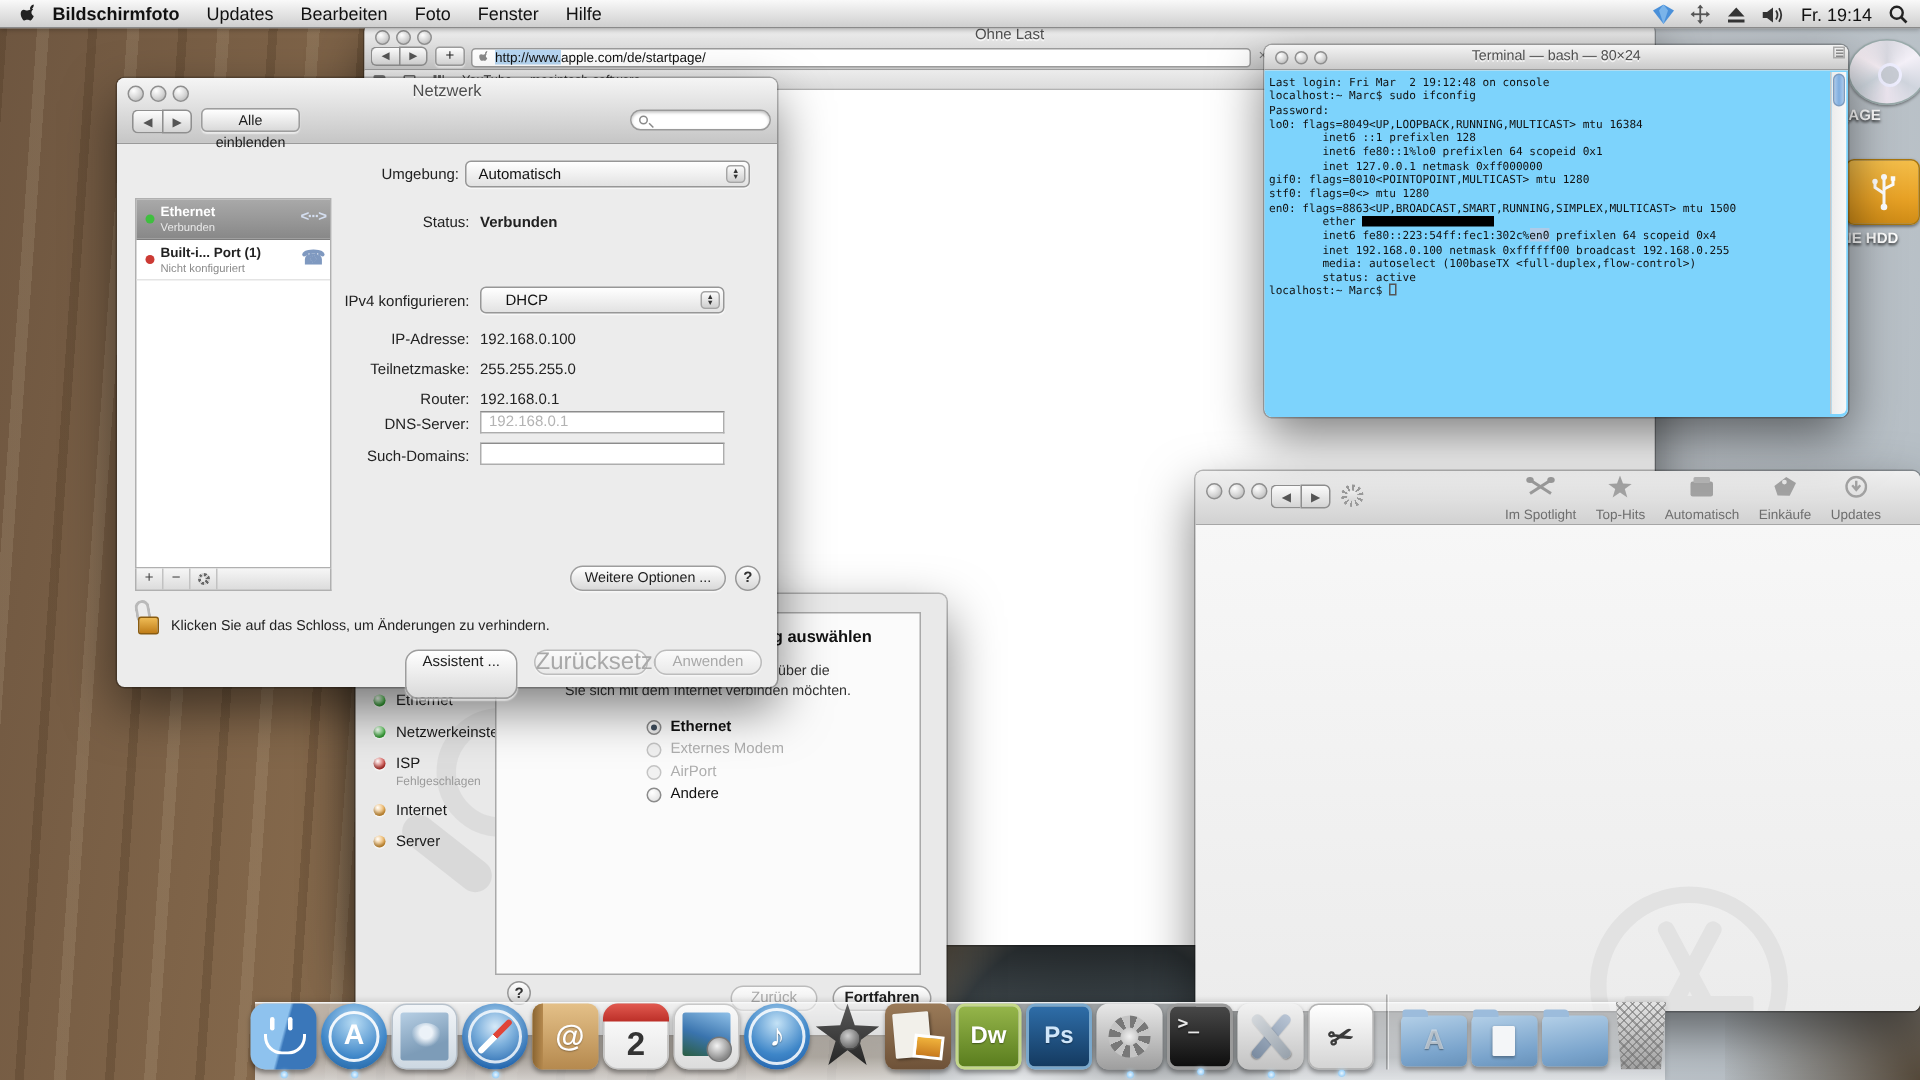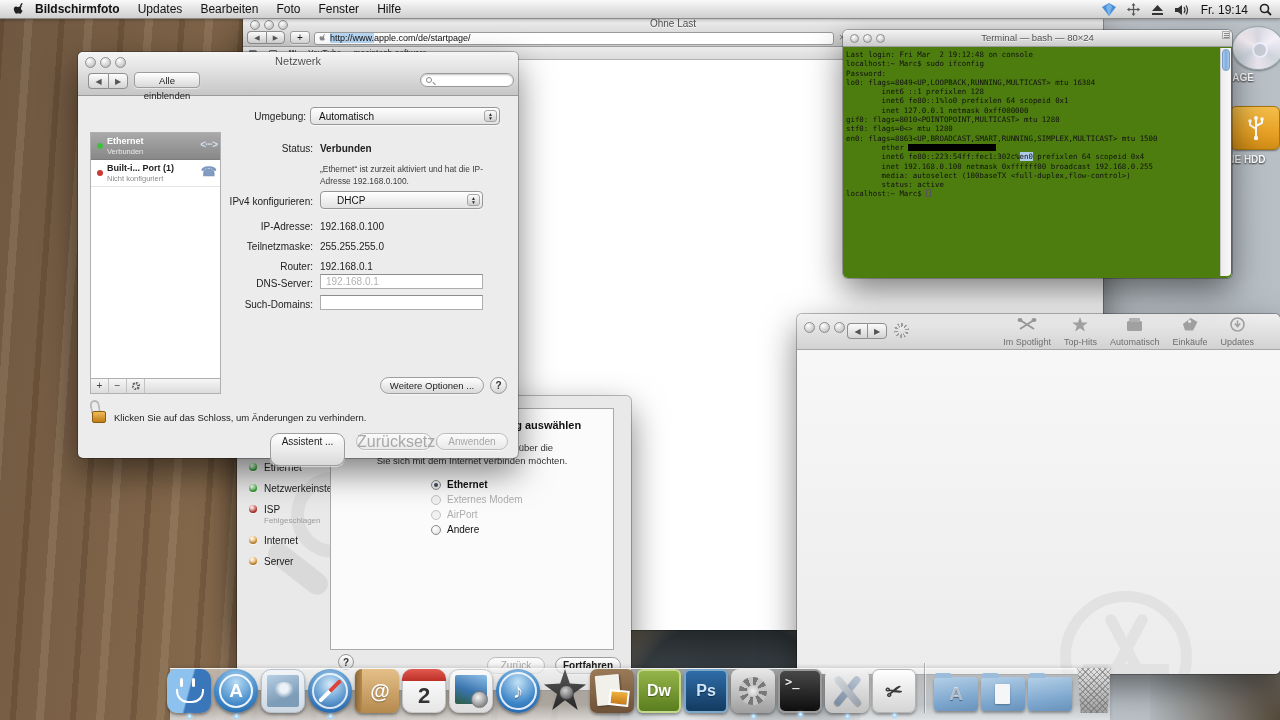--- a/index.html
+++ b/index.html
@@ -127,21 +127,21 @@
   .as-mark .bar { position:absolute; left:12px; top:62px; width:86px; height:16px; background:#e2e2e2; border-radius:2px; }
   .as-mark .pen1 { position:absolute; left:48px; top:8px; width:11px; height:86px; background:#e2e2e2; border-radius:5px; transform:rotate(28deg); }
   .as-mark .pen2 { position:absolute; left:52px; top:8px; width:11px; height:86px; background:#e2e2e2; border-radius:5px; transform:rotate(-28deg); }
 
   
   .terminal { left:843px; top:30px; width:389px; height:248px; z-index:7; background:#fff; }
   .term-head { height:17px; }
   .term-title { top:2px; font-size:9.5px; }
   .term-tl { top:4px; }
   .term-tl .tl { width:9px; height:9px; }
-  .term-body { position:absolute; left:0; top:17px; right:0; bottom:0; background:#4d7c0f; border-radius:0 0 5px 5px;
+  .term-body { position:absolute; left:0; top:17px; right:0; bottom:0; background:#7dd3fc; border-radius:0 0 5px 5px;
     font-family:"DejaVu Sans Mono", monospace; font-size:7.4px; line-height:9.3px; color:#111;
     padding:3px 14px 3px 3px; white-space:pre; overflow:hidden; }
   .t-redact { display:inline-block; width:88px; height:7px; background:#000; vertical-align:middle; }
   .t-hl { background:#aecbe8; }
   .t-cursor { display:inline-block; width:4.5px; height:8px; border:1px solid #555; vertical-align:-1px; }
   .term-scroll { position:absolute; right:1px; top:18px; bottom:2px; width:11px; background:linear-gradient(90deg,#ececec,#f8f8f8);
     border-left:1px solid #c6c6c6; border-radius:0 0 4px 0; }
   .term-thumb { position:absolute; left:1px; top:1px; width:8px; height:22px; border-radius:4px;
     background:linear-gradient(90deg,#a9c9ec,#7fadde,#a9c9ec); border:1px solid #7c9cc0; }
   .term-widget { position:absolute; right:2px; top:1px; width:8px; height:8px; background:linear-gradient(#fff,#ddd); border:1px solid #aaa;
@@ -554,24 +554,20 @@
     </div>
   </div>
   <div class="nw-listbtns">
     <span class="lb">+</span>
     <span class="lb">−</span>
     <span class="lb"><span class="mini-gear"></span></span>
   </div>
 
   <span class="nw-label" style="top:91px;">Status:</span>
   <span class="nw-value" style="top:91px;font-weight:bold;">Verbunden</span>
-  <div class="nw-desc">
-    <div>„Ethernet“ ist zurzeit aktiviert und hat die IP-</div>
-    <div>Adresse 192.168.0.100.</div>
-  </div>
 
   <span class="nw-label" style="top:144px;">IPv4 konfigurieren:</span>
   <div class="osx-select" style="position:absolute;left:242px;top:139px;width:163px;height:18px;padding-left:16px;">
     <span>DHCP</span>
     <span class="arrows">
         <span>▲</span>
         <span>▼</span>
       </span>
   </div>
 

